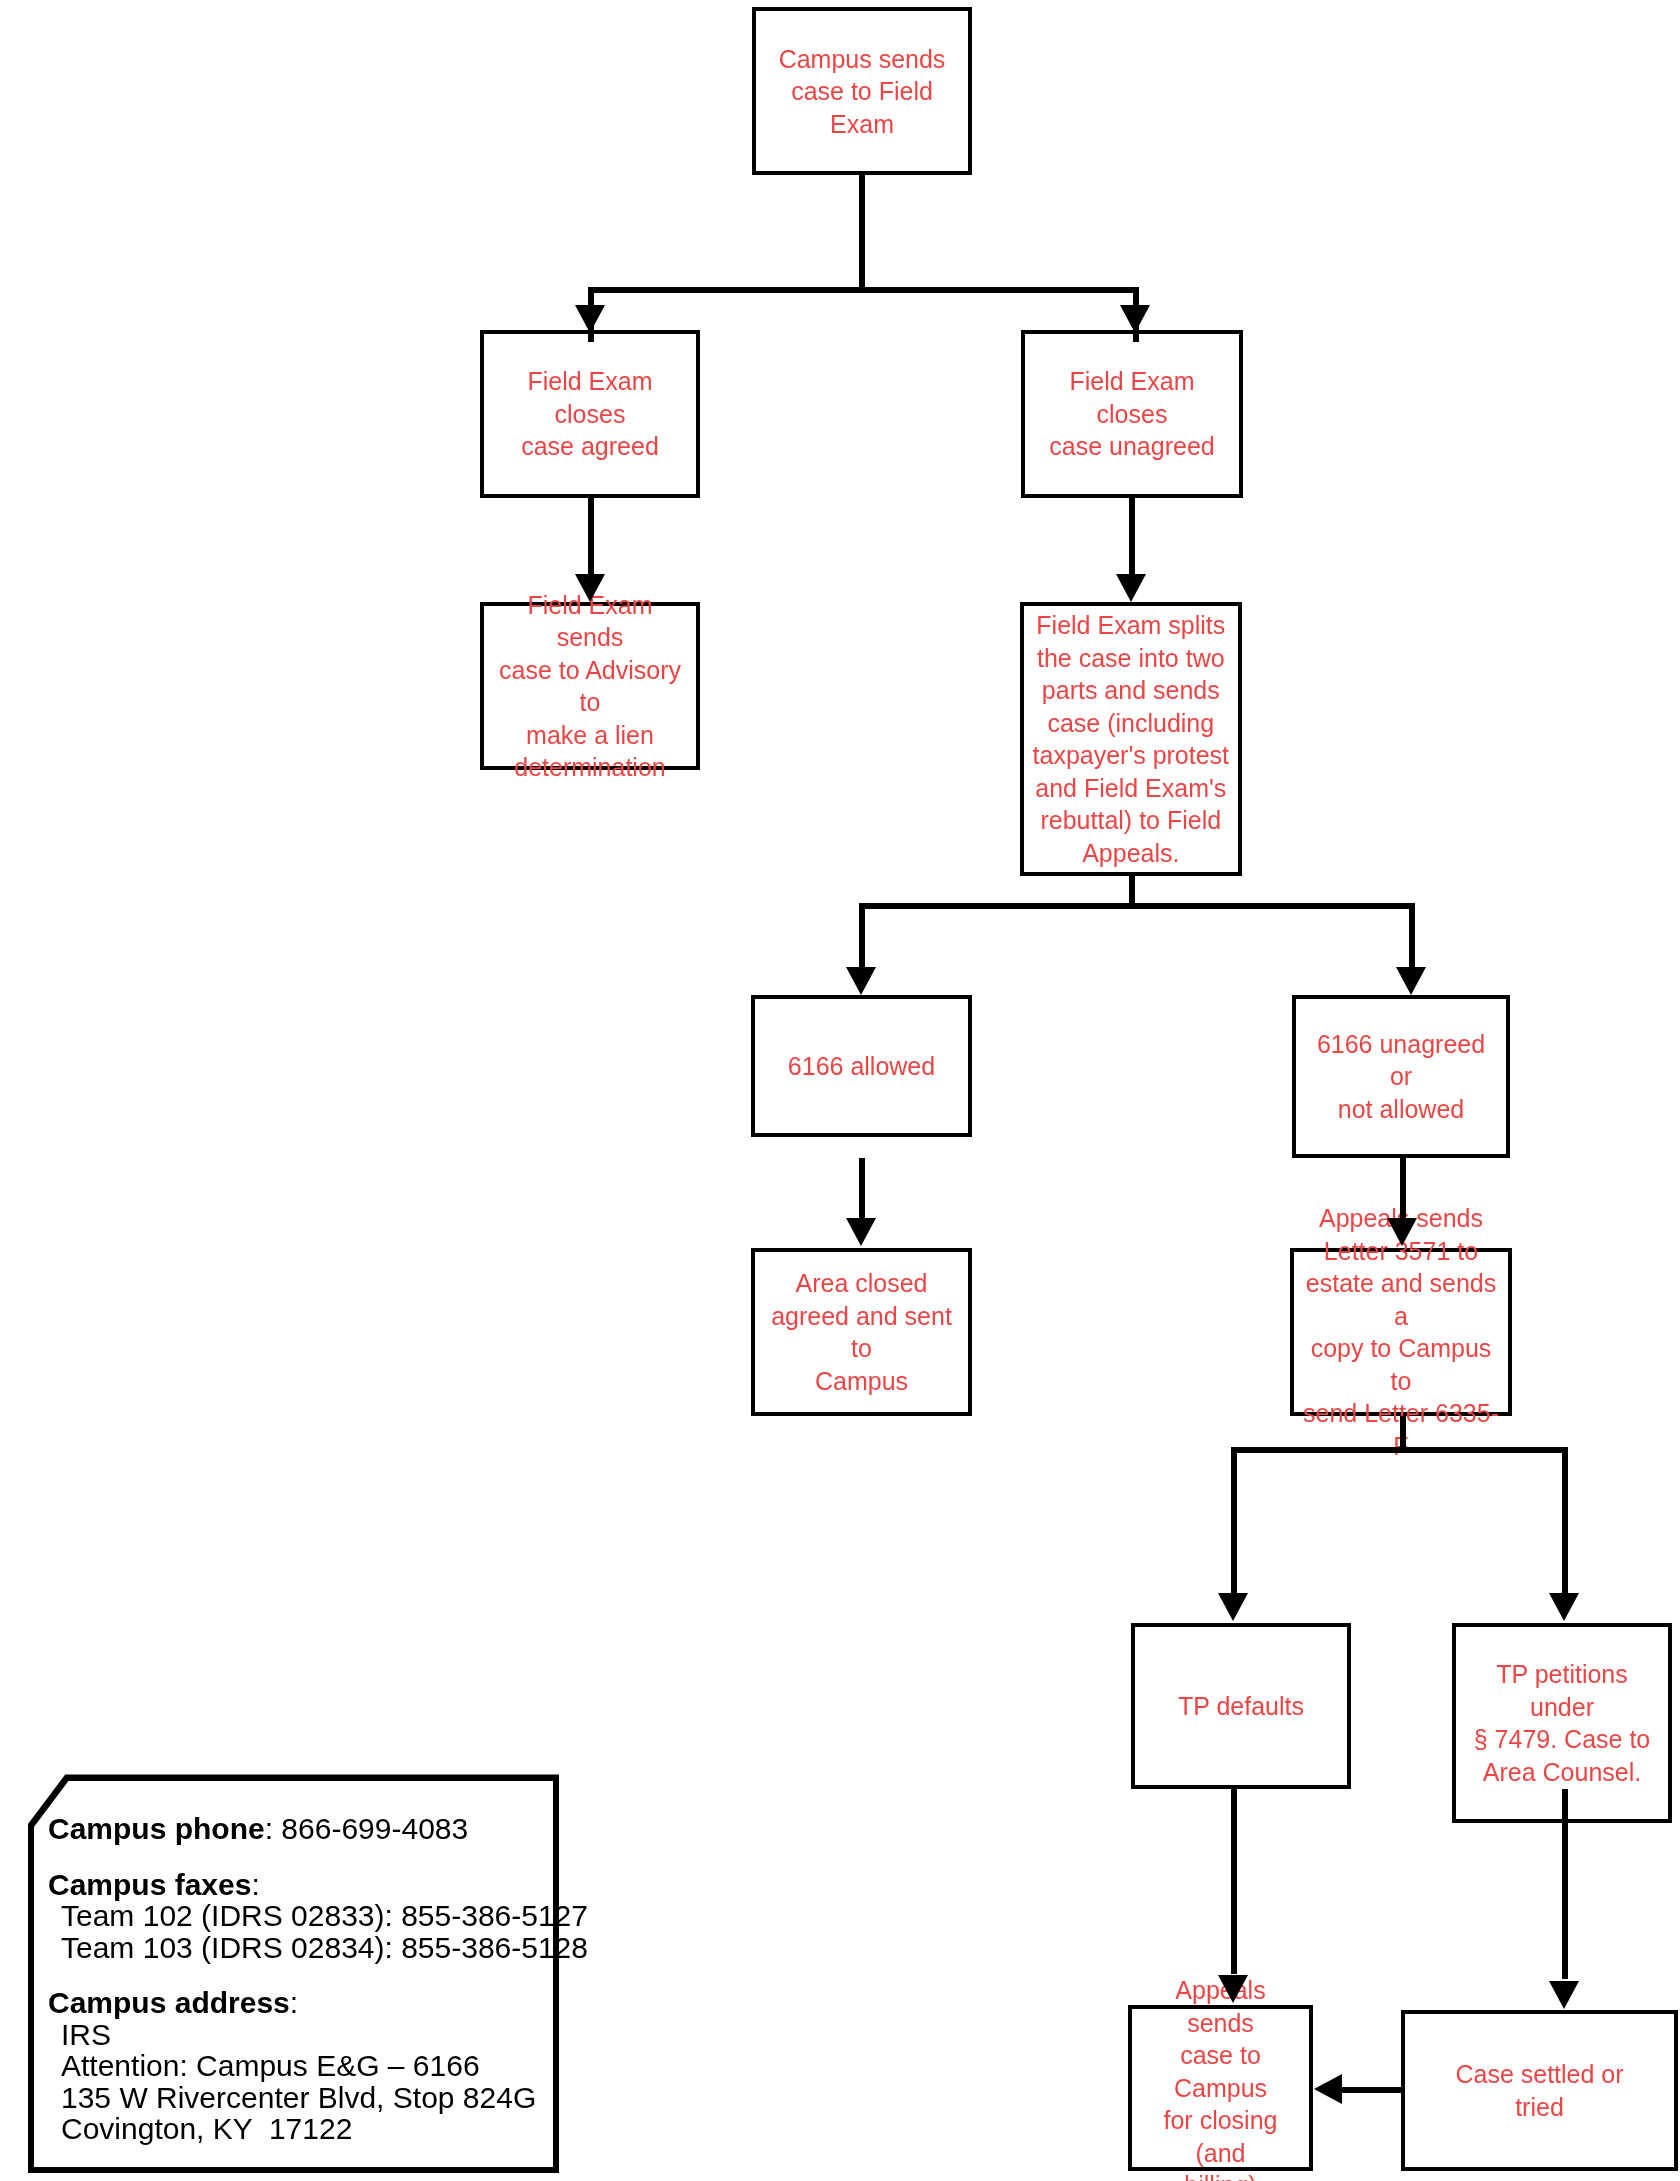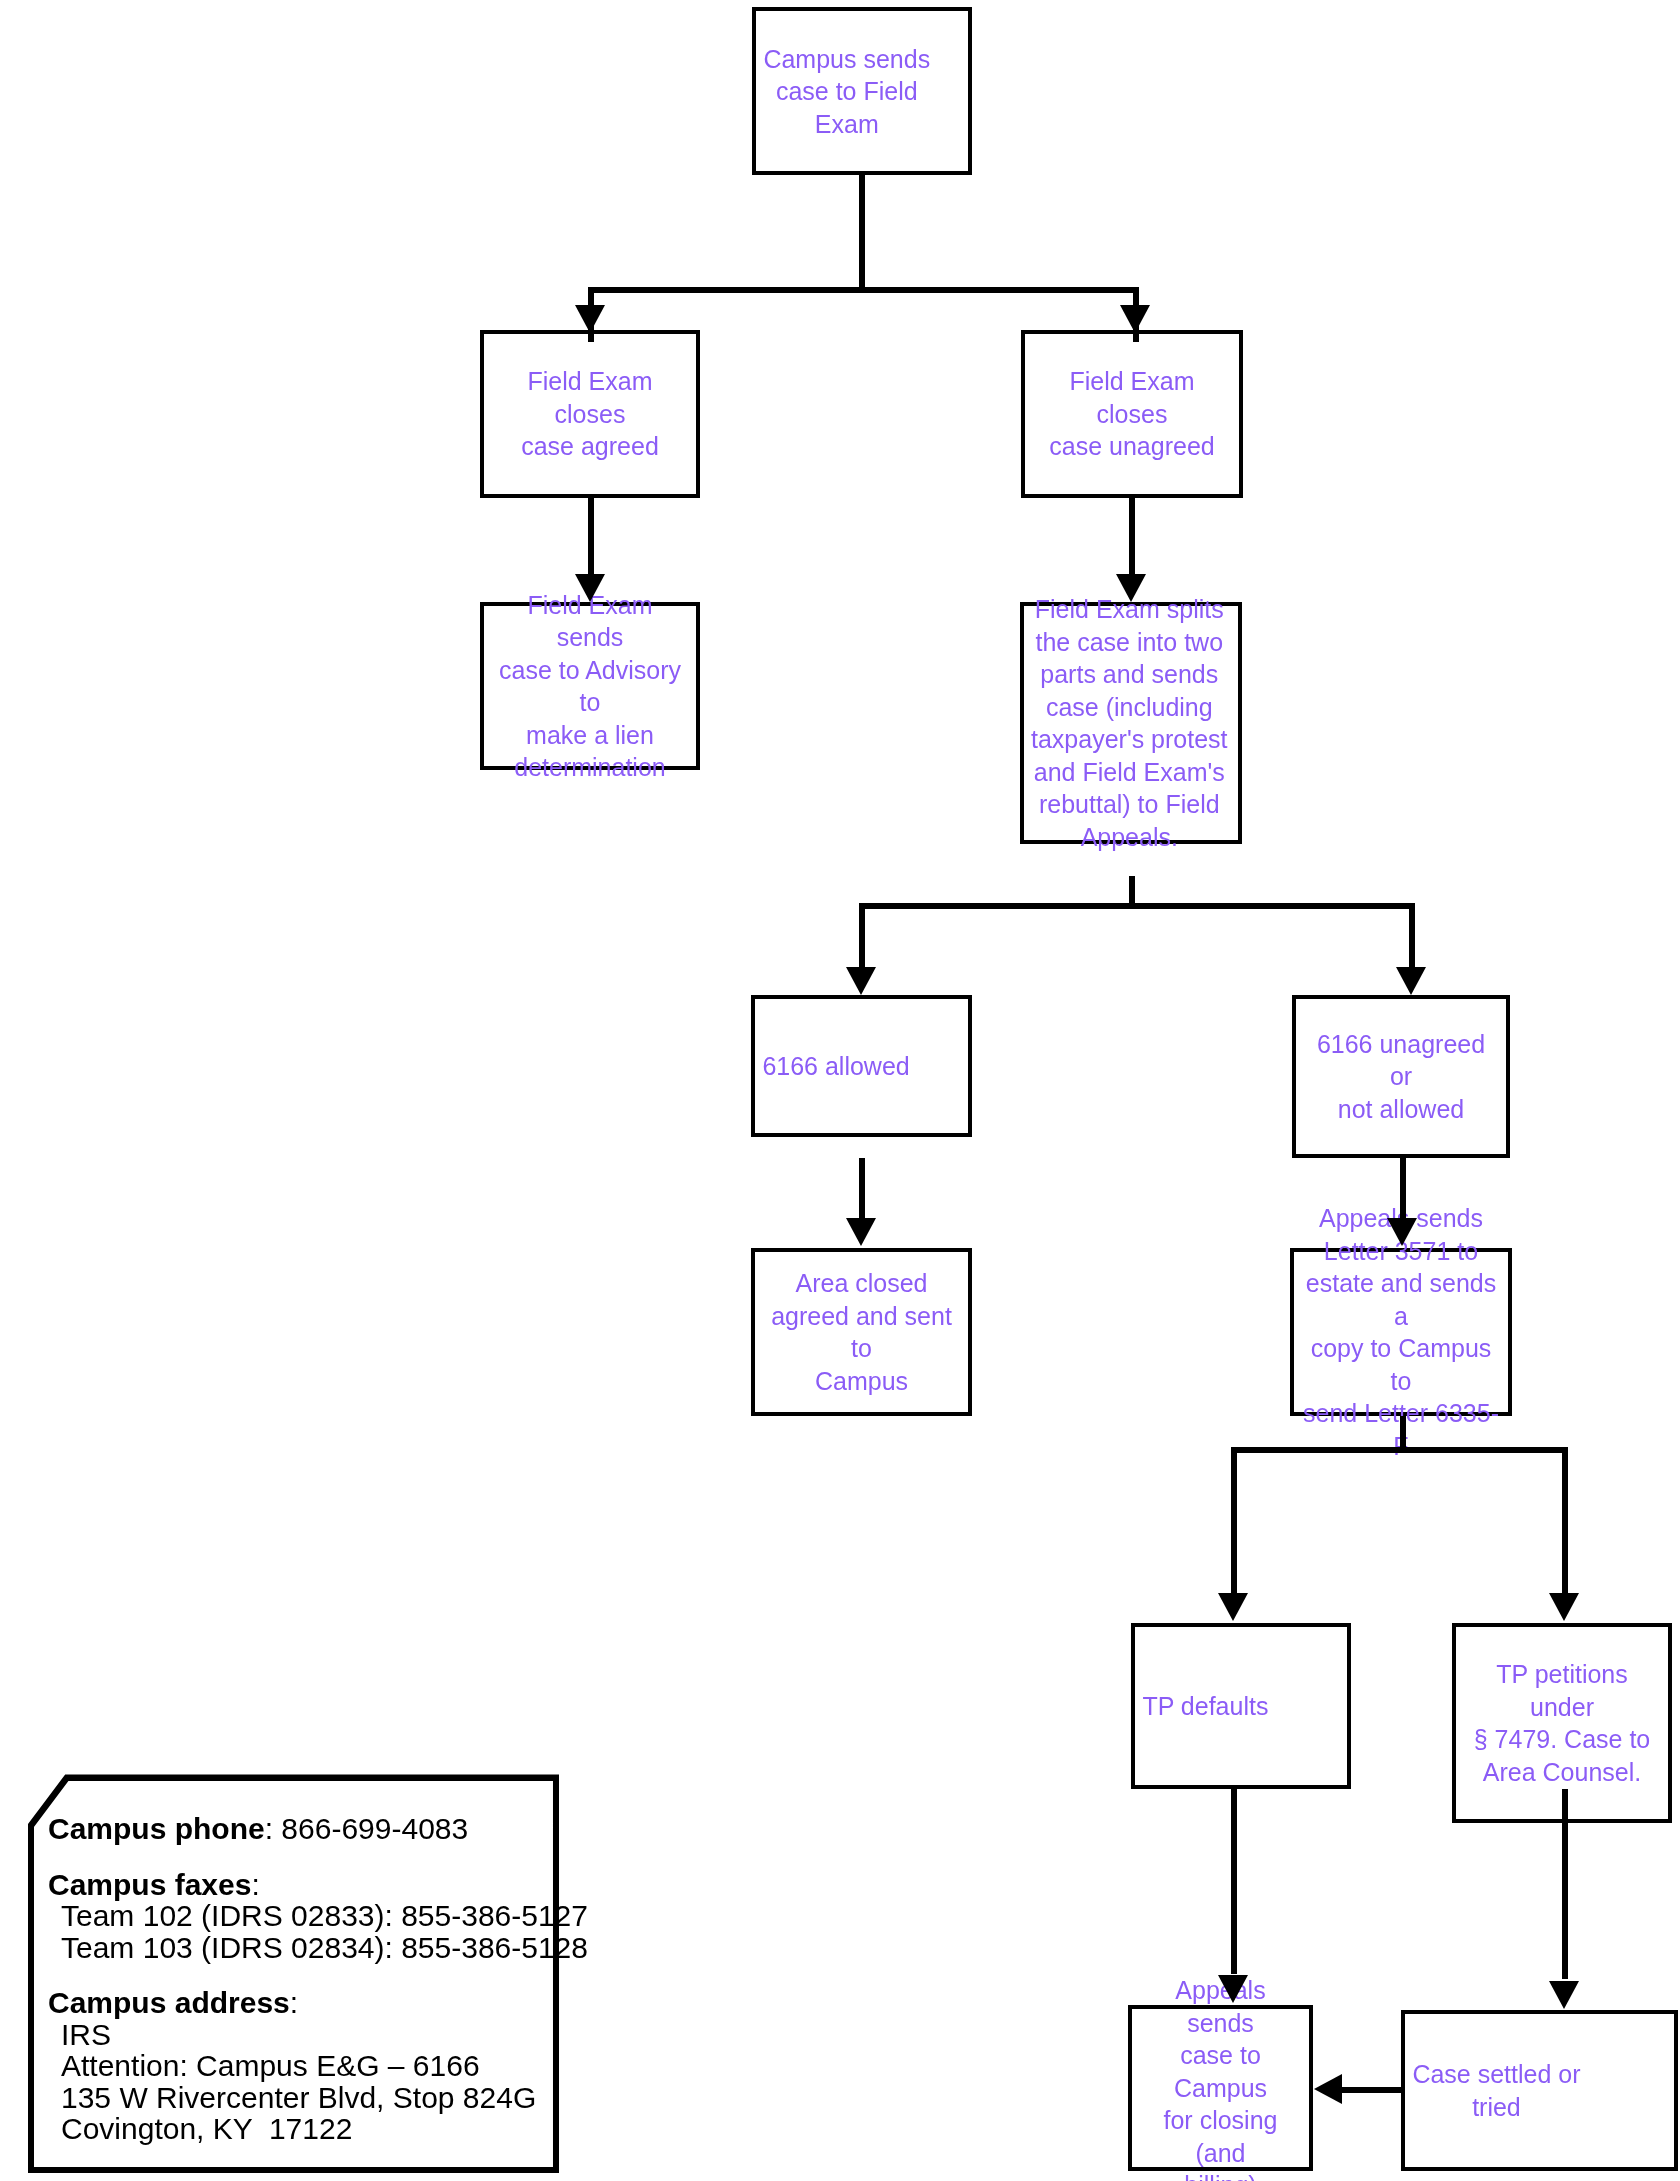--- a/index.html
+++ b/index.html
@@ -15,22 +15,23 @@
     font-family: "Liberation Sans", sans-serif;
     overflow: hidden;
   }
   .node {
     position: absolute;
     box-sizing: border-box;
     border: 4.6px solid #000000;
     background: #ffffff;
     display: flex;
     align-items: center;
+    justify-content: center;
     text-align: center;
-    color: #8b5cf6;
+    color: #ef4444;
     font-size: 25px;
     line-height: 1.30;
     padding: 3.7px 7.4px;
     white-space: pre-line;
   }
   
   .vline {
     position: absolute;
     background: #000000;
     width: 5.5px;
@@ -107,21 +108,21 @@
 case unagreed</span>
   </div>
 
   <div class="node" style="left:480px; top:602px; width:220px; height:168px;">
     <span>Field Exam sends
 case to Advisory to
 make a lien
 determination</span>
   </div>
 
-  <div class="node" style="left:1020px; top:602px; width:222px; height:242px;padding-left:7px;">
+  <div class="node" style="left:1020px; top:602px; width:222px; height:274px;padding-left:7px;">
     <span>Field Exam splits
 the case into two
 parts and sends
 case (including
 taxpayer's protest
 and Field Exam's
 rebuttal) to Field
 Appeals.</span>
   </div>
 

